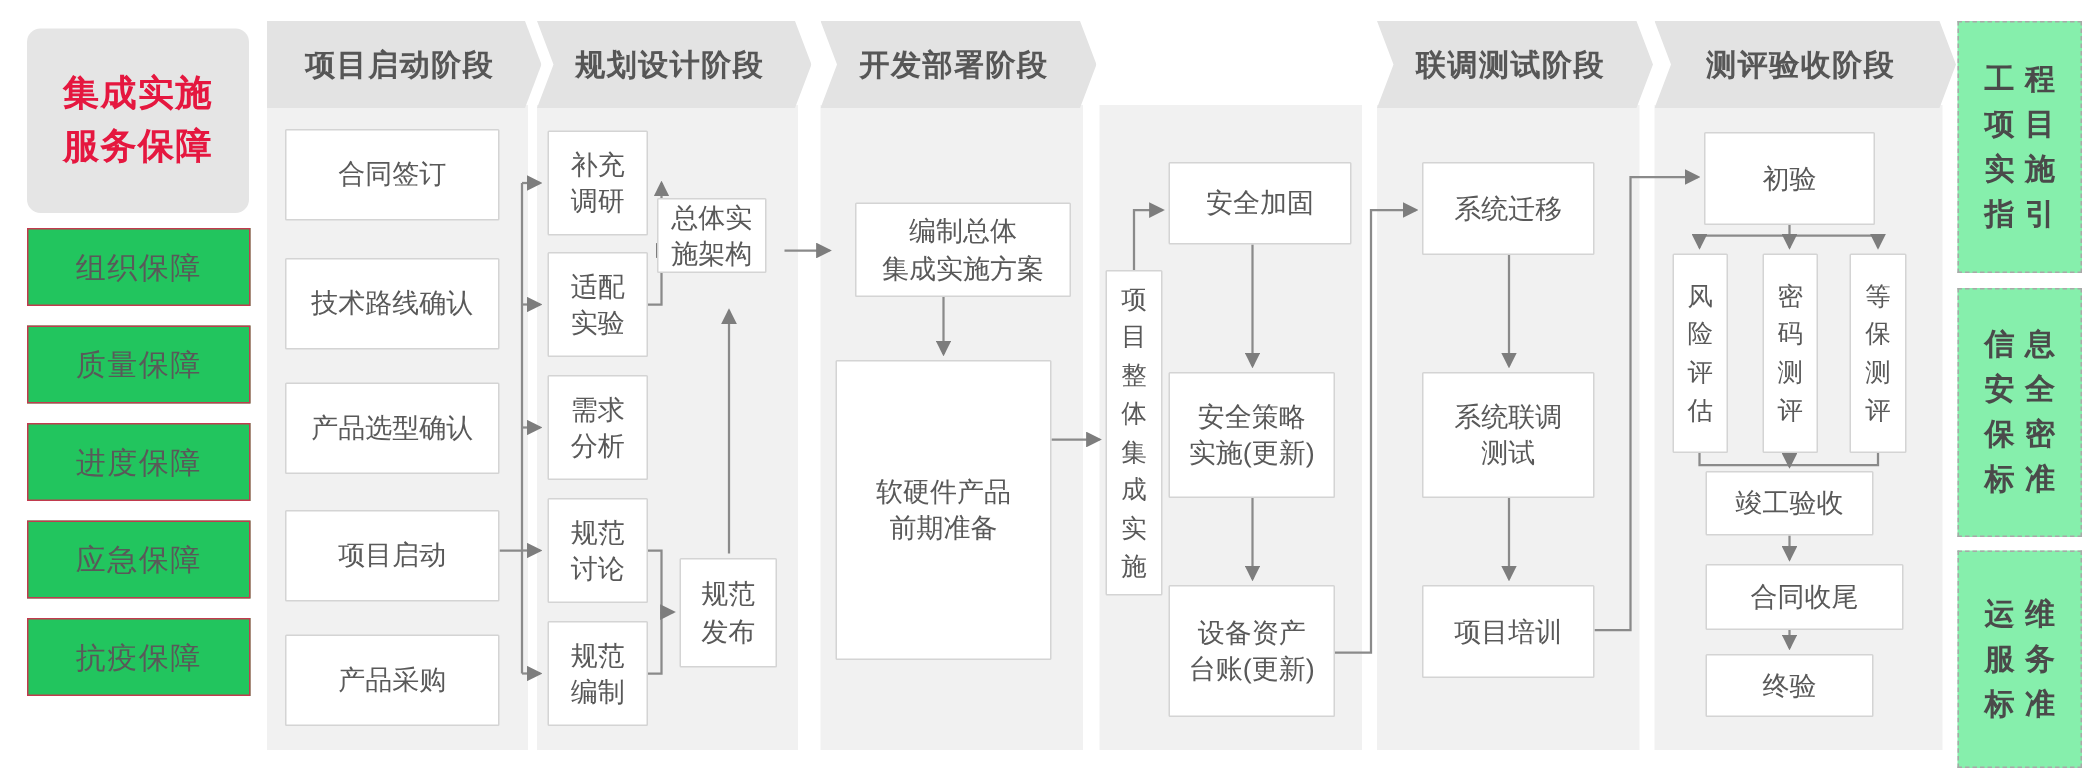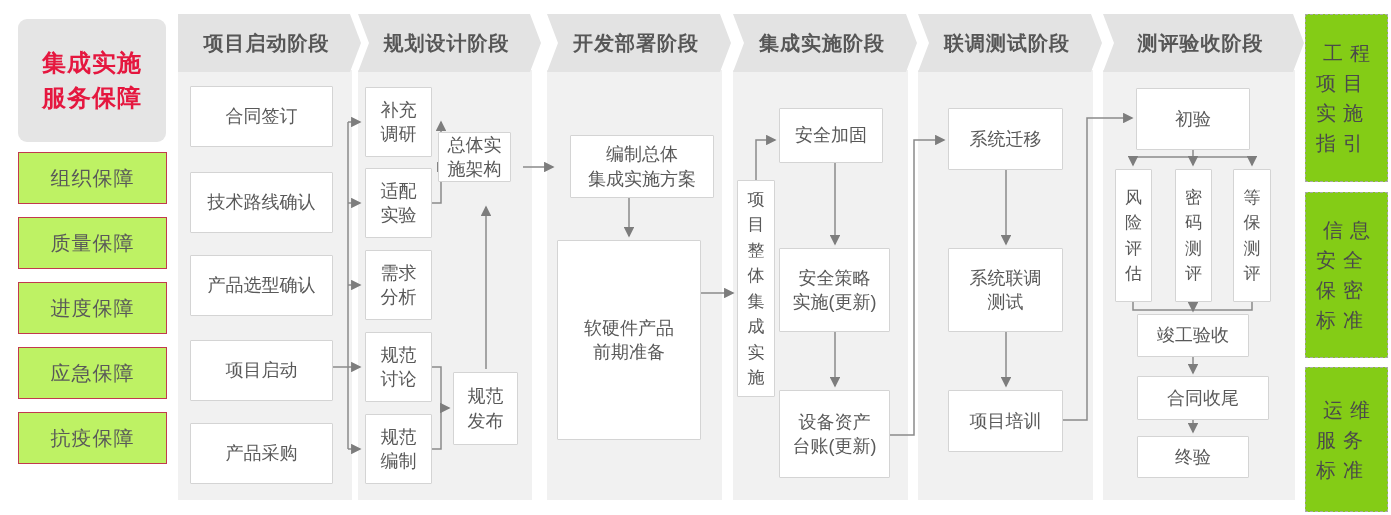--- a/index.html
+++ b/index.html
@@ -13,21 +13,21 @@
   
   .lp-title{
     position:absolute;left:18px;top:19px;width:148px;height:123px;
     background:#e5e5e5;border-radius:9px;
     display:flex;align-items:center;justify-content:center;text-align:center;
     color:#e5173f;font-weight:bold;font-size:24px;line-height:1.45;
     white-space:pre-line;letter-spacing:1px;
   }
   .lp-item{
     position:absolute;left:18px;width:149px;height:52px;
-    background:#bef264;border:1.5px solid #c23a4e;box-sizing:border-box;
+    background:#22c55e;border:1.5px solid #c23a4e;box-sizing:border-box;
     display:flex;align-items:center;justify-content:center;
     color:#595959;font-size:20px;letter-spacing:1px;
   }
 
   
   .col-panel{
     position:absolute;top:70px;height:430px;background:#f1f1f1;
   }
   .phase-header{
     position:absolute;top:14px;height:58px;background:#e3e3e3;
@@ -44,25 +44,25 @@
   .fbox{
     position:absolute;background:#ffffff;border:1px solid #d4d4d4;box-sizing:border-box;
     display:flex;align-items:center;justify-content:center;text-align:center;
     color:#595959;font-size:18px;line-height:1.35;white-space:pre-line;
     z-index:3;border-radius:1px;
   }
   .fbox.vchars{font-size:17px;line-height:1.5;letter-spacing:0;}
 
   
   .rp-item{
-    position:absolute;left:1305px;width:83px;background:#84cc16;
+    position:absolute;left:1305px;width:83px;background:#86efac;
     border:1.5px dashed #a8a8a8;box-sizing:border-box;
-    display:flex;align-items:center;justify-content:center;text-align:left;
+    display:flex;align-items:center;justify-content:center;text-align:right;
     color:#4a4a4a;font-size:20px;line-height:1.5;white-space:pre-line;
-    letter-spacing:0.35em;text-indent:0.35em;font-weight:400;
+    letter-spacing:0.35em;text-indent:0.35em;font-weight:700;
   }
 
   svg.connectors{position:absolute;left:0;top:0;z-index:2;pointer-events:none;}
 </style>
 </head>
 <body>
 
 <div class="stage">
 
   <div class="lp-title">集成实施
@@ -76,21 +76,20 @@
   <div class="col-panel" style="left:178px;width:174px"></div>
   <div class="col-panel" style="left:358px;width:174px"></div>
   <div class="col-panel" style="left:547px;width:175px"></div>
   <div class="col-panel" style="left:733px;width:175px"></div>
   <div class="col-panel" style="left:918px;width:175px"></div>
   <div class="col-panel" style="left:1103px;width:192px"></div>
 
   <div class="phase-header first" style="left:178px;width:183px">项目启动阶段</div>
   <div class="phase-header" style="left:358px;width:183px">规划设计阶段</div>
   <div class="phase-header" style="left:547px;width:184px">开发部署阶段</div>
-  <div class="phase-header" style="left:733px;width:184px">集成实施阶段</div>
   <div class="phase-header" style="left:918px;width:184px">联调测试阶段</div>
   <div class="phase-header" style="left:1103px;width:201px">测评验收阶段</div>
 
   <svg class="connectors" width="1391" height="515" viewBox="0 0 1391 515">
     <defs>
       <marker id="arr" viewBox="0 0 10 10" refX="8.5" refY="5" markerWidth="7" markerHeight="7" orient="auto-start-reverse">
         <path d="M0,0 L10,5 L0,10 z" fill="#7d7d7d"></path>
       </marker>
     </defs>
     <g stroke="#8a8a8a" stroke-width="1.5" fill="none">
@@ -163,21 +162,21 @@
 前期准备</div>
 
   <div class="fbox vchars" style="left:737px;top:180px;width:38px;height:217px">项
 目
 整
 体
 集
 成
 实
 施</div>
-  <div class="fbox" style="left:779px;top:108px;width:104px;height:55px">安全加固</div>
+  <div class="fbox" style="left:779px;top:108px;width:122px;height:55px">安全加固</div>
   <div class="fbox" style="left:779px;top:248px;width:111px;height:84px">安全策略
 实施(更新)</div>
   <div class="fbox" style="left:779px;top:390px;width:111px;height:88px">设备资产
 台账(更新)</div>
 
   <div class="fbox" style="left:948px;top:108px;width:115px;height:62px">系统迁移</div>
   <div class="fbox" style="left:948px;top:248px;width:115px;height:84px">系统联调
 测试</div>
   <div class="fbox" style="left:948px;top:390px;width:115px;height:62px">项目培训</div>
 

